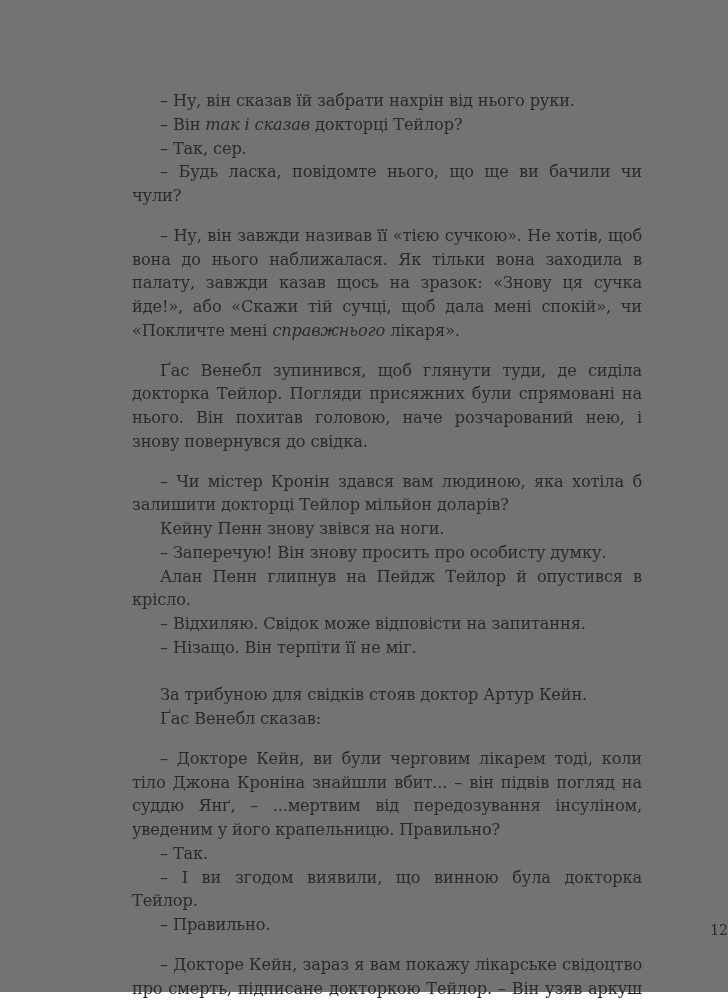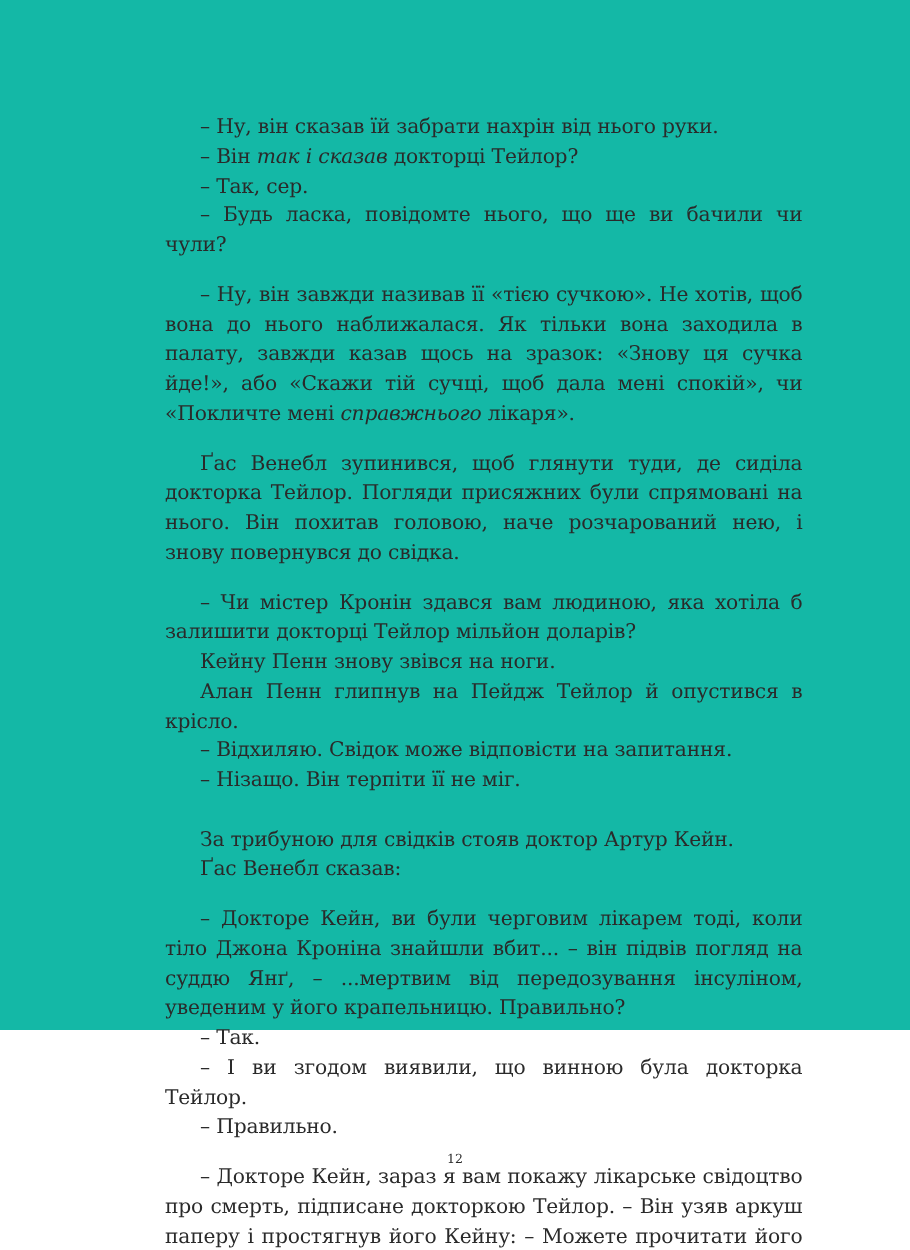--- a/index.html
+++ b/index.html
@@ -1,49 +1,50 @@
 <!DOCTYPE html>
 <html><head>
 <meta charset="utf-8">
 <style>
   html, body { margin: 0; padding: 0; background: #ffffff; }
   body { width: 728px; height: 1000px; position: relative; overflow: hidden; }
   .page {
-    position: absolute; left: 0; top: 0; width: 728px; height: 824px;
-    background: #14b8a6;
+    position: absolute; left: 0; top: 0; width: 728px; height: 992px;
+    background: #737373;
   }
   .text-block {
     position: absolute; left: 132px; top: 89px; width: 510px;
     font-family: "DejaVu Serif", "Liberation Serif", serif;
     font-size: 16.2px; line-height: 23.75px; color: #2a2a2a;
     letter-spacing: -0.15px;
   }
   .para { margin: 0; text-indent: 28px; text-align: justify; }
   .para.last-line-left { text-align-last: left; margin-top: 16px; }
   .gap { height: 23.75px; }
   .page-number {
-    position: absolute; left: 0; width: 728px; top: 922px; text-align: center;
+    position: absolute; left: 0; width: 728px; top: 922px; text-align: right;
     font-family: "DejaVu Serif", "Liberation Serif", serif;
-    font-size: 10px; color: #2a2a2a;
+    font-size: 14px; color: #2a2a2a;
   }
   em { font-style: italic; }
 </style>
 </head>
 <body>
 
 <div class="page">
   <div class="text-block">
     <p class="para"><span>– Ну, він сказав їй забрати нахрін від нього руки.</span></p>
     <p class="para"><span>– Він </span><em>так і сказав</em><span> докторці Тейлор?</span></p>
     <p class="para"><span>– Так, сер.</span></p>
     <p class="para"><span>– Будь ласка, повідомте нього, що ще ви бачили чи чули?</span></p>
     <p class="para last-line-left"><span>– Ну, він завжди називав її «тією сучкою». Не хотів, щоб вона до нього наближалася. Як тільки вона заходила в палату, завжди казав щось на зразок: «Знову ця сучка йде!», або «Скажи тій сучці, щоб дала мені спокій», чи «Покличте мені </span><em>справжнього</em><span> лікаря».</span></p>
     <p class="para last-line-left"><span>Ґас Венебл зупинився, щоб глянути туди, де сиділа докторка Тейлор. Погляди присяжних були спрямовані на нього. Він похитав головою, наче розчарований нею, і знову повернувся до свідка.</span></p>
     <p class="para last-line-left"><span>– Чи містер Кронін здався вам людиною, яка хотіла б залишити докторці Тейлор мільйон доларів?</span></p>
     <p class="para"><span>Кейну Пенн знову звівся на ноги.</span></p>
+    <p class="para"><span>– Заперечую! Він знову просить про особисту думку.</span></p>
     <p class="para"><span>Алан Пенн глипнув на Пейдж Тейлор й опустився в крісло.</span></p>
     <p class="para"><span>– Відхиляю. Свідок може відповісти на запитання.</span></p>
     <p class="para"><span>– Нізащо. Він терпіти її не міг.</span></p>
 
     <div class="gap"></div>
 
     <p class="para"><span>За трибуною для свідків стояв доктор Артур Кейн.</span></p>
     <p class="para"><span>Ґас Венебл сказав:</span></p>
     <p class="para last-line-left"><span>– Докторе Кейн, ви були черговим лікарем тоді, коли тіло Джона Кроніна знайшли вбит... – він підвів погляд на суддю Янґ, – ...мертвим від передозування інсуліном, уведеним у його крапельницю. Правильно?</span></p>
     <p class="para"><span>– Так.</span></p>

